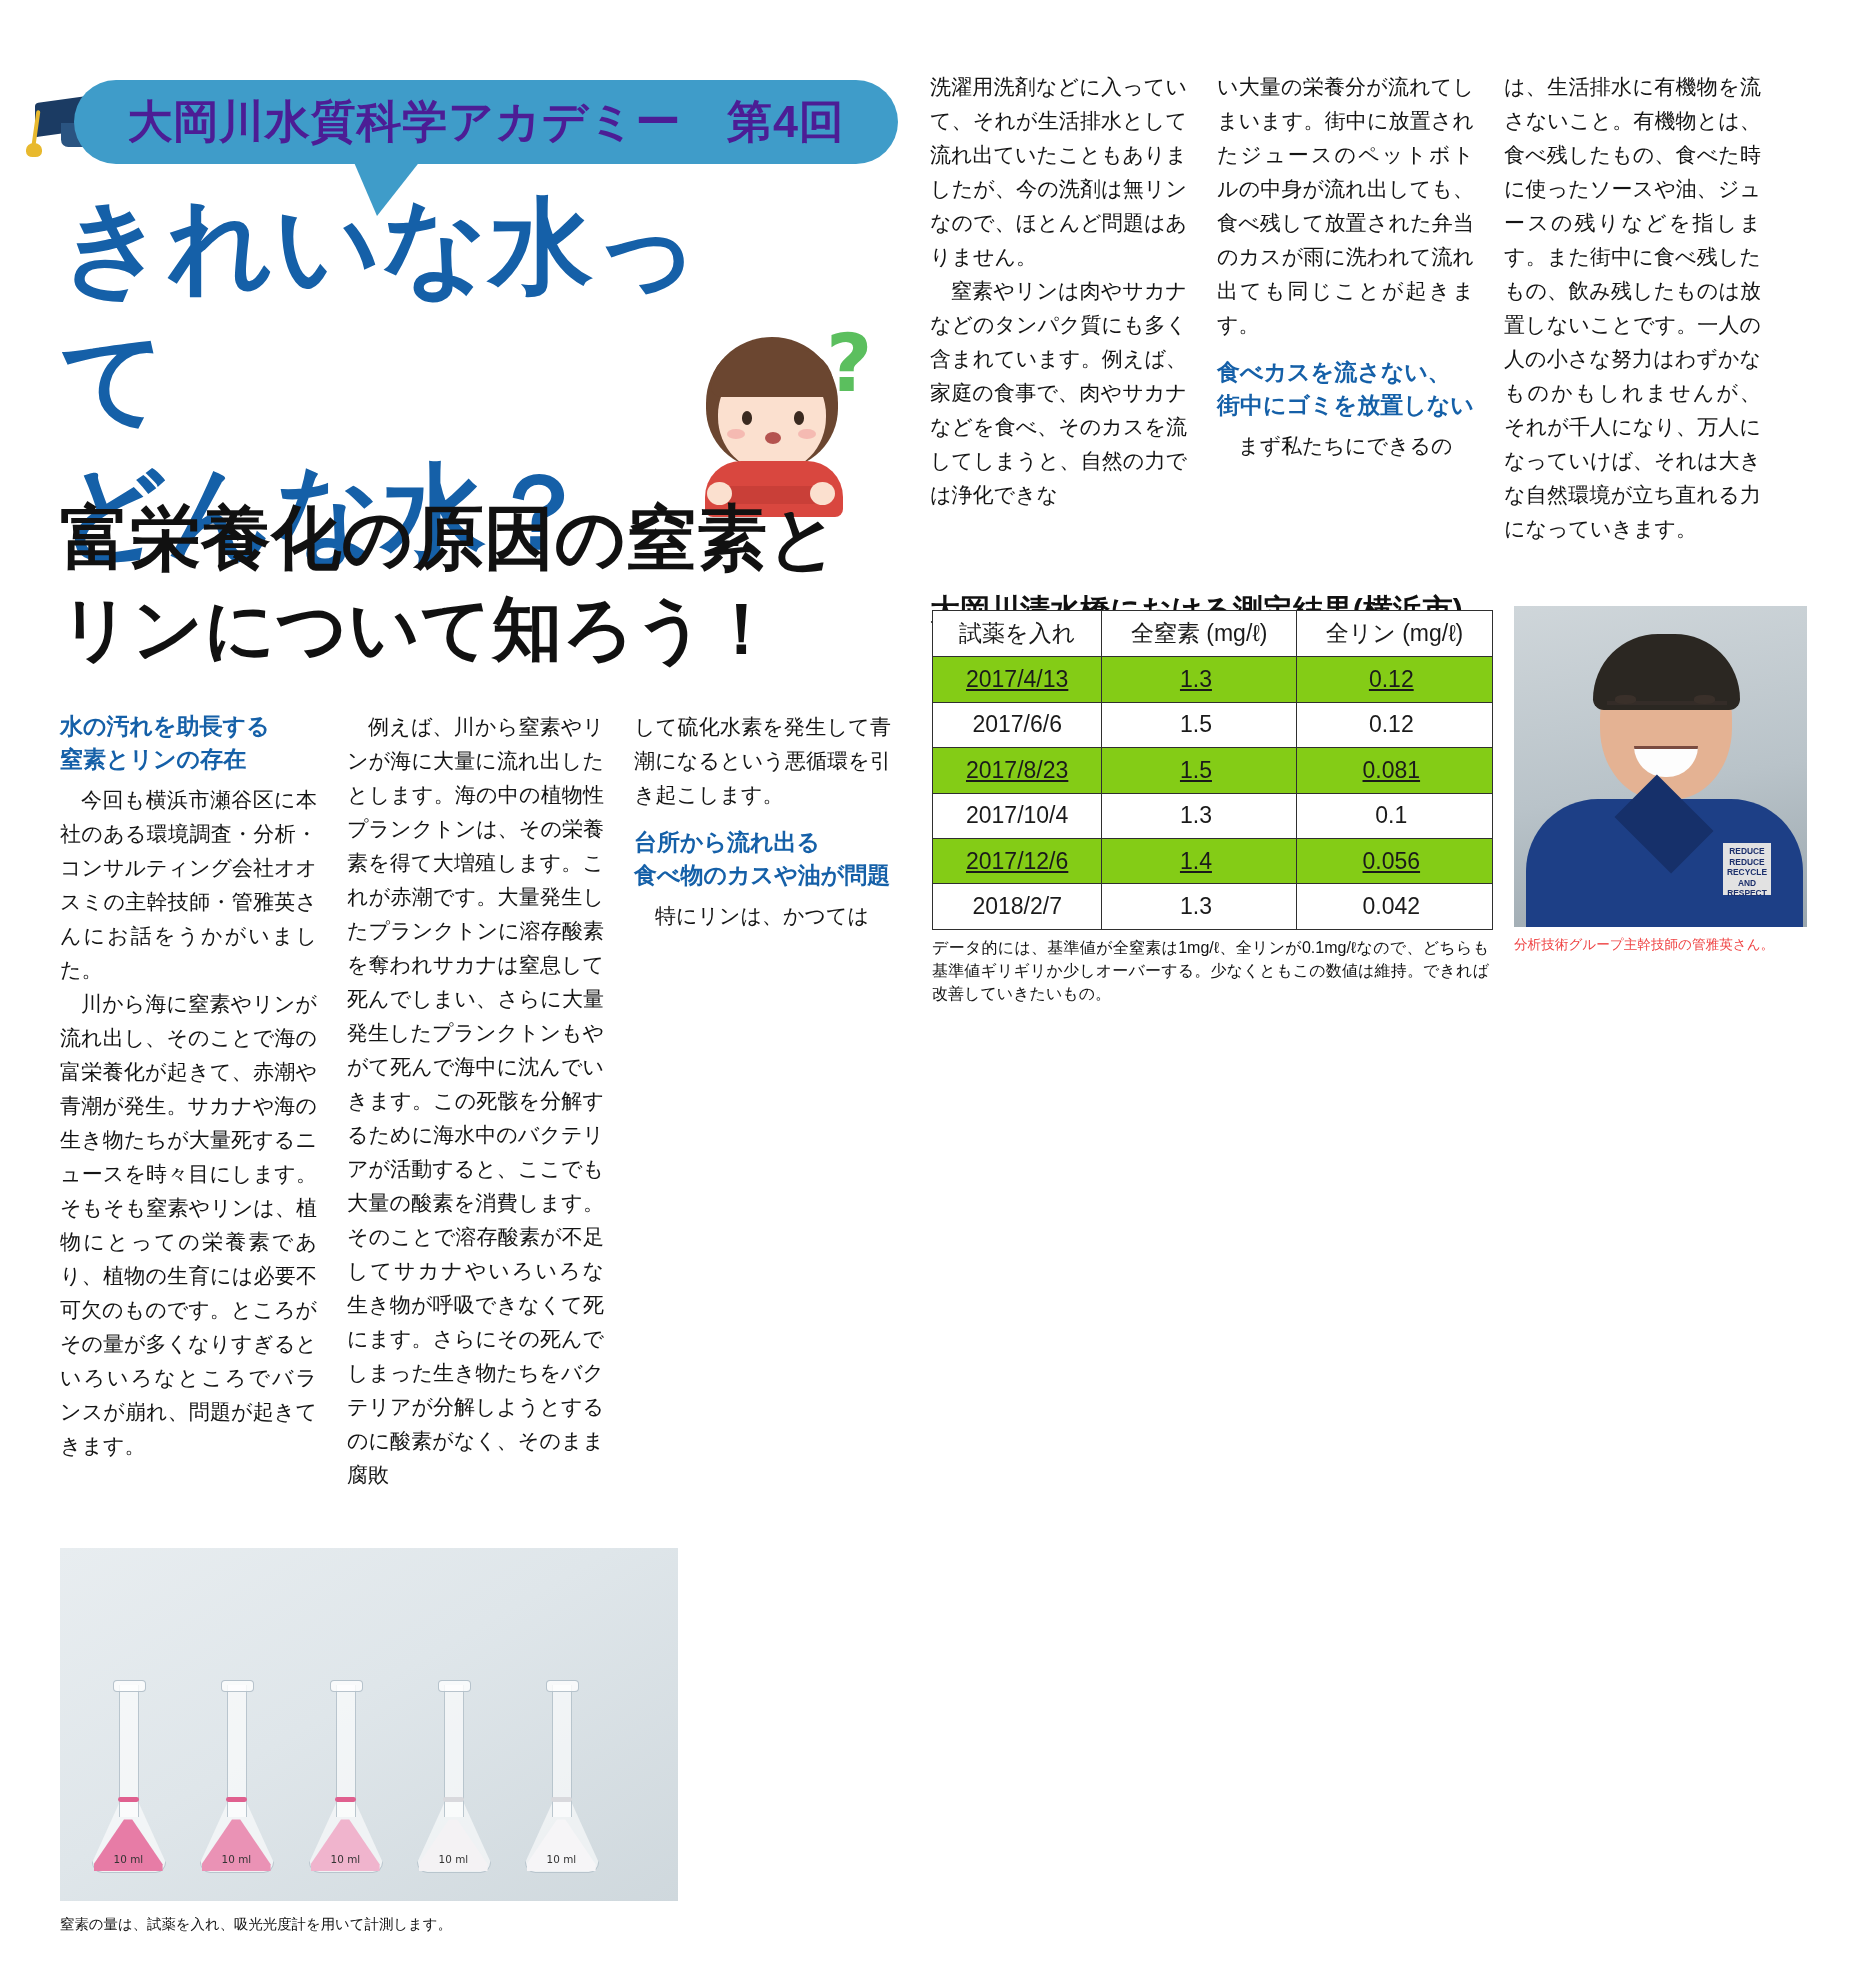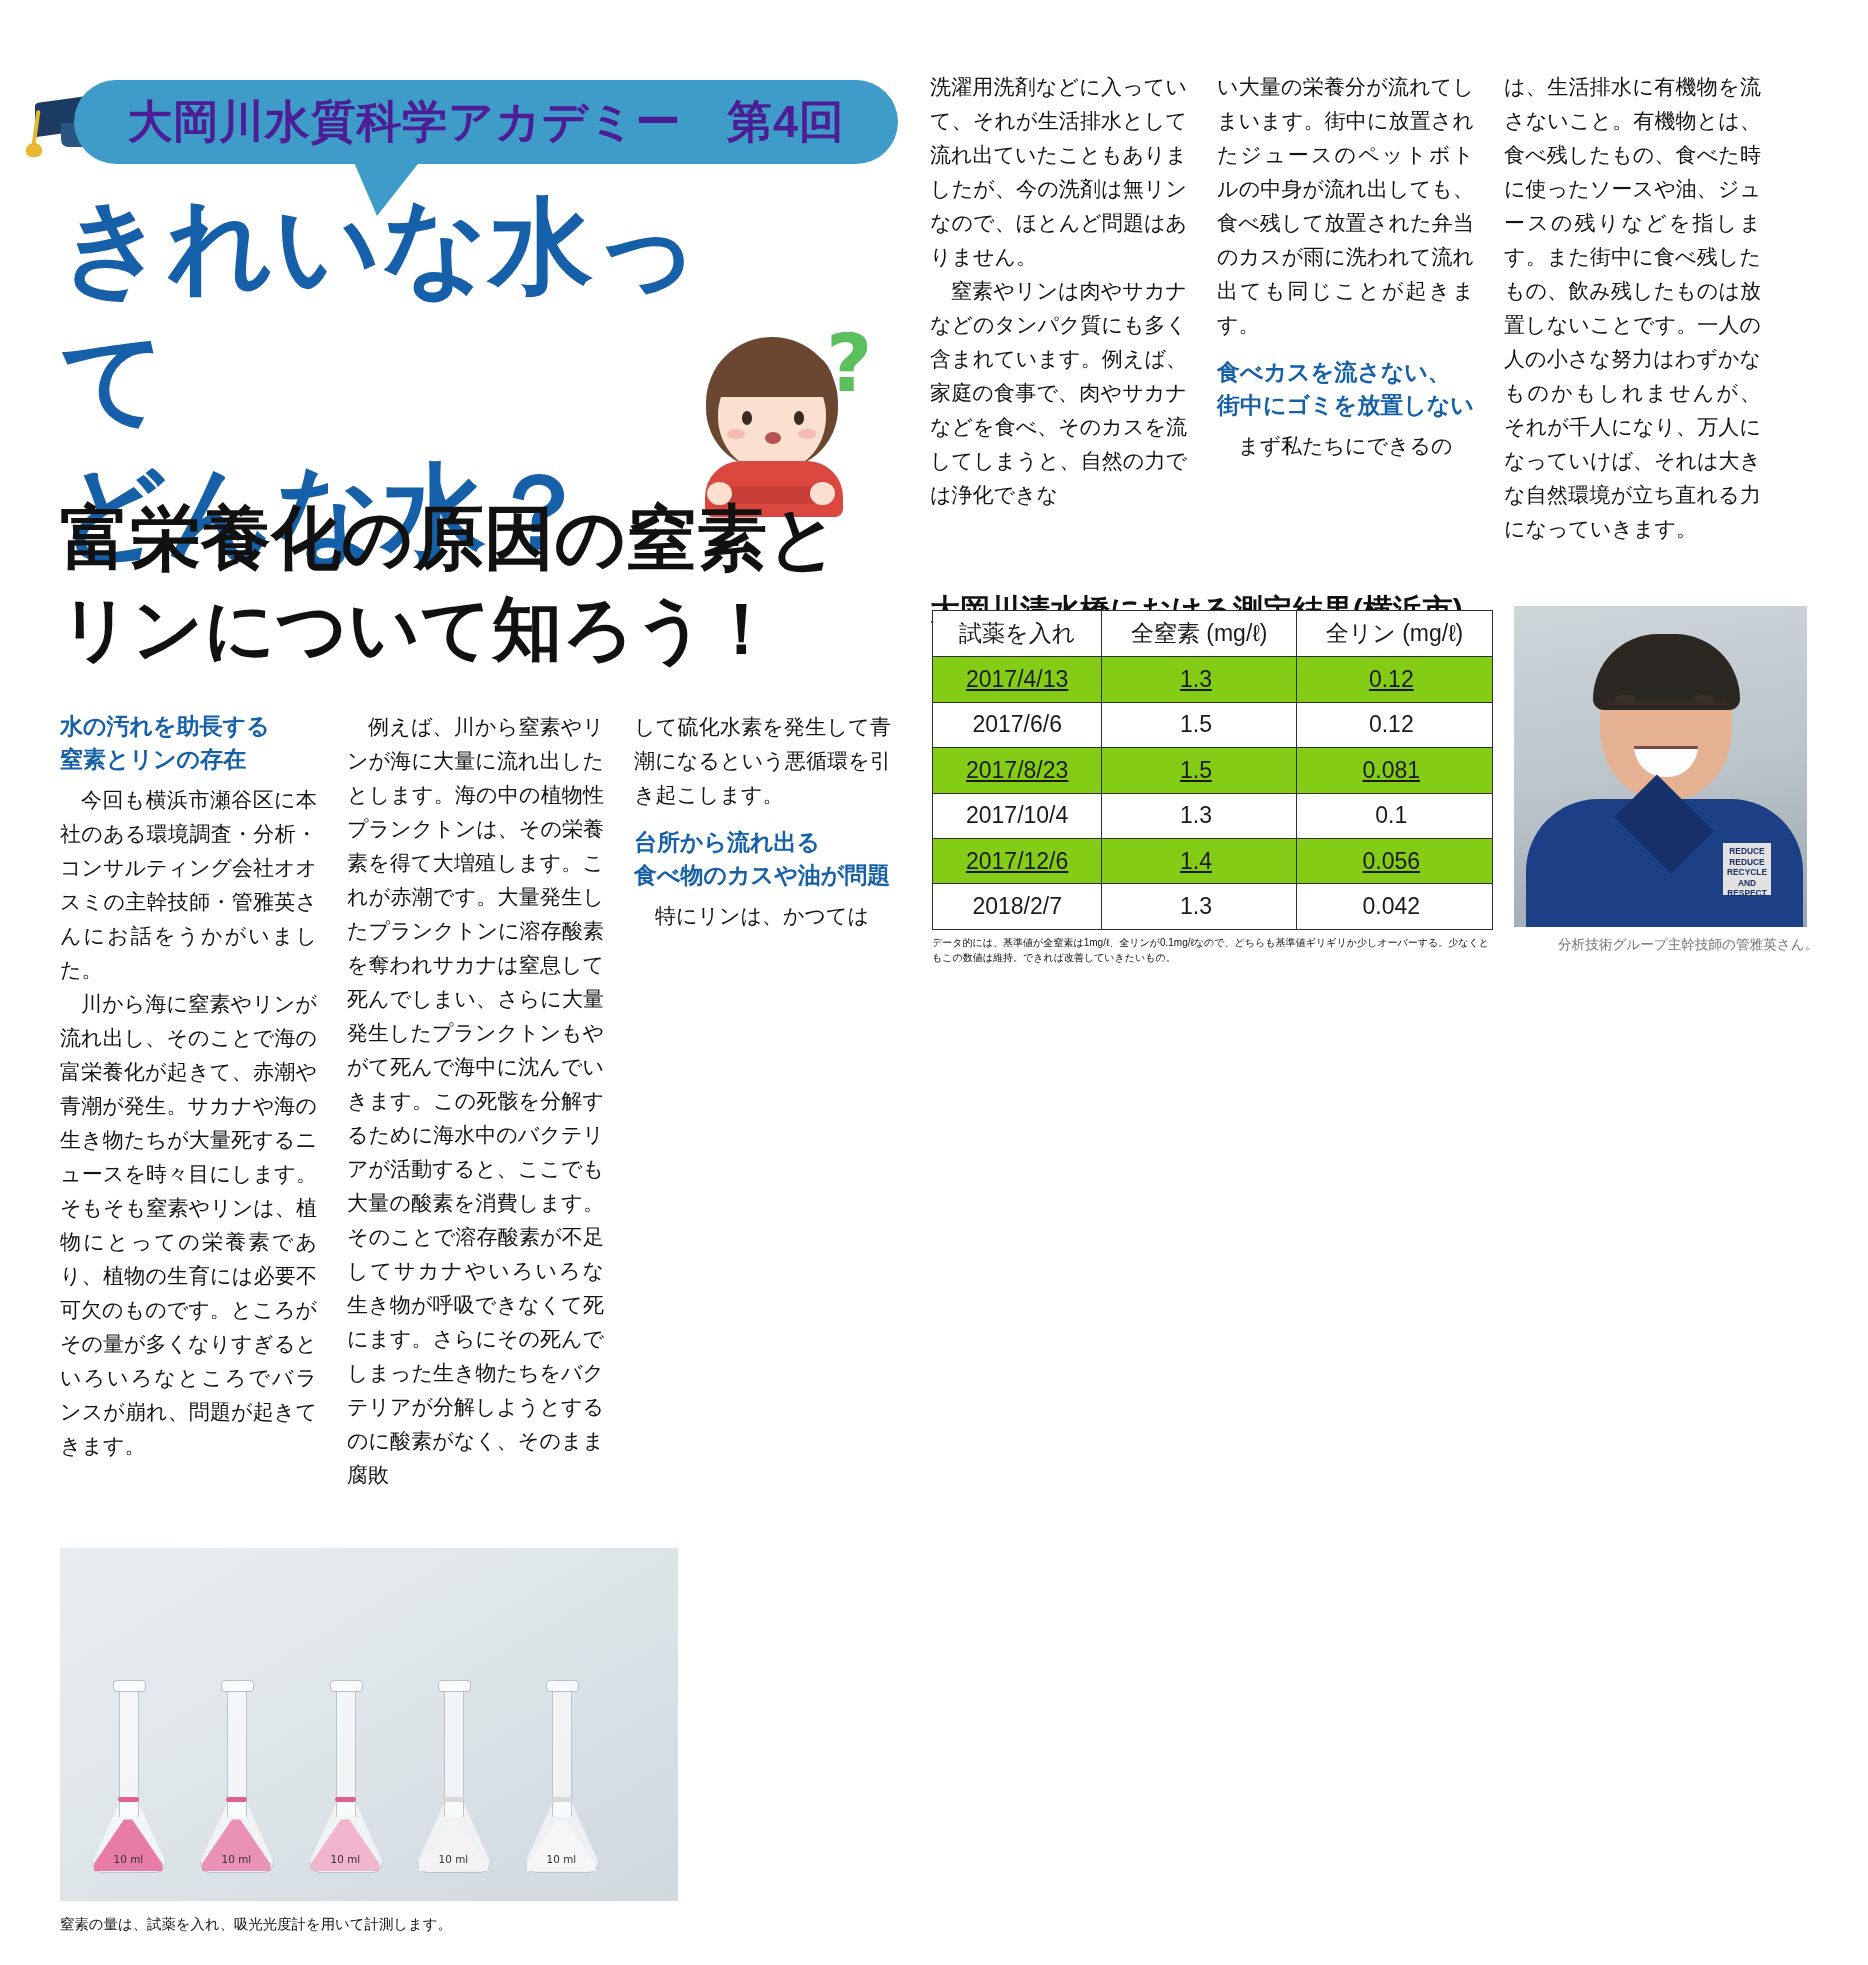--- a/index.html
+++ b/index.html
@@ -274,21 +274,21 @@
   }
   table.data td.date { text-align: center; }
   table.data td.num  { text-align: center; padding-right: 16px; }
   table.data tr.shade td { background: #84cc16; text-decoration: underline; }
 
   .table-note {
     position: absolute;
     left: 932px;
     top: 936px;
     width: 557px;
-    font-size: 10px;
+    font-size: 16px;
     line-height: 1.45;
     color: #111;
     text-align: justify;
   }
 
   
   .portrait {
     position: absolute;
     left: 1514px;
     top: 606px;
@@ -359,22 +359,21 @@
     padding: 3.2px 2.4px;
     box-sizing: border-box;
     text-align: center;
   }
   .portrait-caption {
     position: absolute;
     left: 1514px;
     top: 936px;
     width: 297px;
     font-size: 13.6px;
-    color: #737373;
-    margin-left: 44px;
+    color: #ef4444;
   }
 
   
   .lab-photo {
     position: absolute;
     left: 60px;
     top: 1548px;
     width: 618px;
     height: 353px;
     background: linear-gradient(150deg, #e8edf0 0%, #dfe6ea 45%, #cfd8dd 100%);

